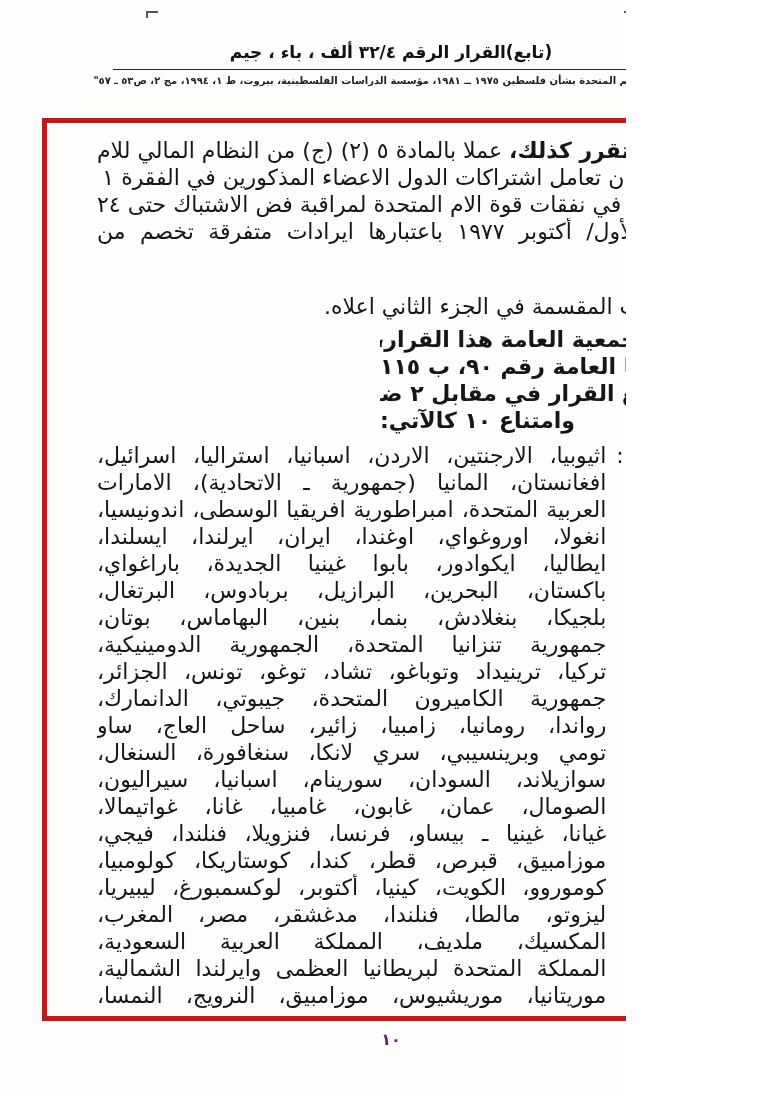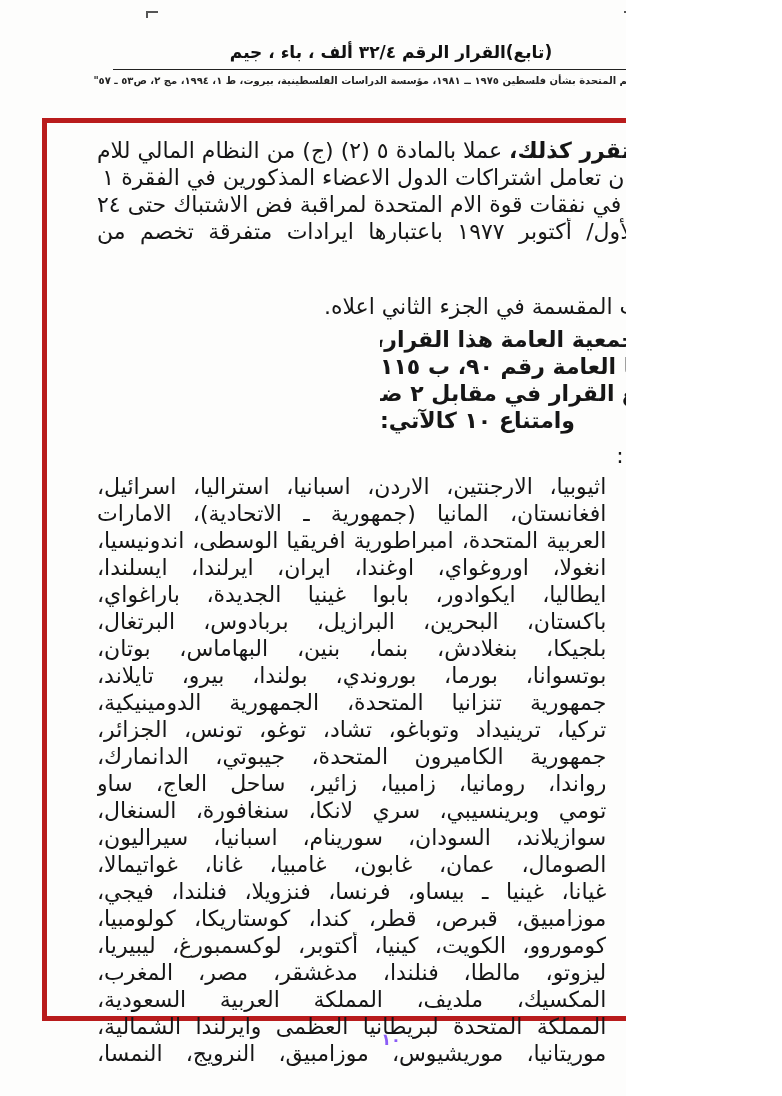--- a/index.html
+++ b/index.html
@@ -42,26 +42,26 @@
   .bold { font-weight:700; }
 
   .vote-note {
     width:330px;
     margin:6px 4px 8px auto; 
   }
   .vline { text-align:left; height:27px; overflow:hidden; white-space:nowrap;font-weight:bold; }
 
   .with-vote { display:flex; margin-top:8px; }
   .vote-label { flex:0 0 auto; white-space:nowrap; margin-left:10px; }
-  .country-lines { flex:1 1 auto; min-width:0;margin-top:31px; }
+  .country-lines { flex:1 1 auto; min-width:0; }
 
   
   .page-number {
     position:absolute; top:1030px; left:0; width:782px;
-    text-align:center; font-size:16px; font-weight:700; color:#8b5cf6;
+    text-align:center; font-size:16px; font-weight:700; color:#701a75;
   }
 </style>
 </head>
 <body>
 
 <div class="page">
 
   <div class="crop crop-left"></div>
   <div class="crop crop-right"></div>
 
@@ -95,21 +95,20 @@
     <div class="with-vote">
       <div class="vote-label">مع القرار :</div>
       <div class="country-lines">
           <div class="jline">اثيوبيا، الارجنتين، الاردن، اسبانيا، استراليا، اسرائيل،</div>
           <div class="jline">افغانستان، المانيا (جمهورية ـ الاتحادية)، الامارات</div>
           <div class="jline">العربية المتحدة، امبراطورية افريقيا الوسطى، اندونيسيا،</div>
           <div class="jline">انغولا، اوروغواي، اوغندا، ايران، ايرلندا، ايسلندا،</div>
           <div class="jline">ايطاليا، ايكوادور، بابوا غينيا الجديدة، باراغواي،</div>
           <div class="jline">باكستان، البحرين، البرازيل، بربادوس، البرتغال،</div>
           <div class="jline">بلجيكا، بنغلادش، بنما، بنين، البهاماس، بوتان،</div>
-          <div class="jline">بوتسوانا، بورما، بوروندي، بولندا، بيرو، تايلاند،</div>
           <div class="jline">جمهورية تنزانيا المتحدة، الجمهورية الدومينيكية،</div>
           <div class="jline">تركيا، ترينيداد وتوباغو، تشاد، توغو، تونس، الجزائر،</div>
           <div class="jline">جمهورية الكاميرون المتحدة، جيبوتي، الدانمارك،</div>
           <div class="jline">رواندا، رومانيا، زامبيا، زائير، ساحل العاج، ساو</div>
           <div class="jline">تومي وبرينسيبي، سري لانكا، سنغافورة، السنغال،</div>
           <div class="jline">سوازيلاند، السودان، سورينام، اسبانيا، سيراليون،</div>
           <div class="jline">الصومال، عمان، غابون، غامبيا، غانا، غواتيمالا،</div>
           <div class="jline">غيانا، غينيا ـ بيساو، فرنسا، فنزويلا، فنلندا، فيجي،</div>
           <div class="jline">موزامبيق، قبرص، قطر، كندا، كوستاريكا، كولومبيا،</div>
           <div class="jline">كوموروو، الكويت، كينيا، أكتوبر، لوكسمبورغ، ليبيريا،</div>

